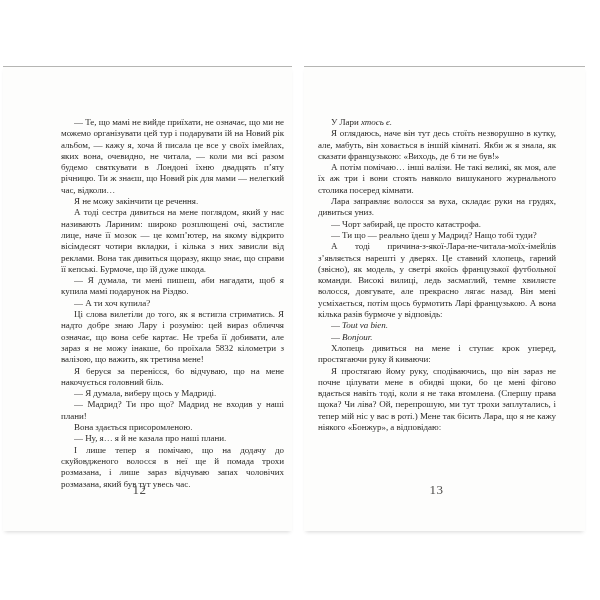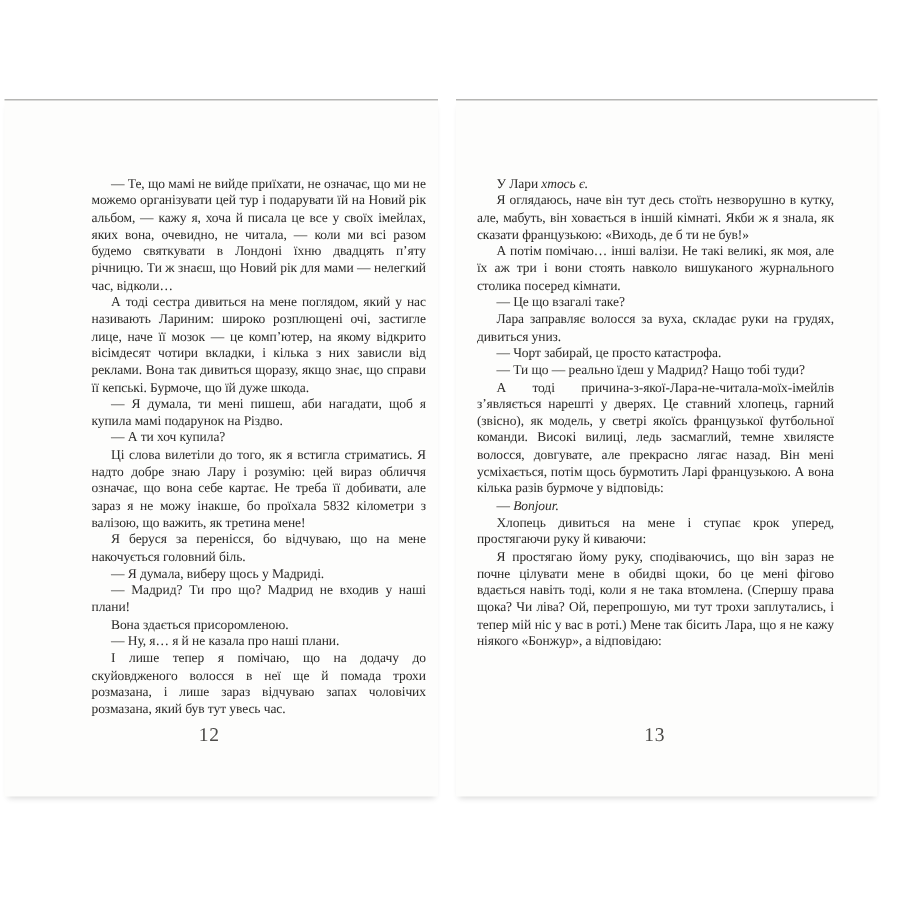--- a/index.html
+++ b/index.html
@@ -78,44 +78,45 @@
 </style>
 </head>
 <body>
 
 <div class="reader">
   <div class="spread">
 
     <div class="page page-left">
       <div class="page-text">
           <p class="para">— Те, що мамі не вийде приїхати, не означає, що ми не можемо організувати цей тур і подарувати їй на Новий рік альбом, — кажу я, хоча й писала це все у своїх імейлах, яких вона, очевидно, не читала, — коли ми всі разом будемо святкувати в Лондоні їхню двадцять п’яту річницю. Ти ж знаєш, що Новий рік для мами — нелегкий час, відколи…</p>
+          <p class="para">Я не можу закінчити це речення.</p>
           <p class="para">А тоді сестра дивиться на мене поглядом, який у нас називають Лариним: широко розплющені очі, застигле лице, наче її мозок — це комп’ютер, на якому відкрито вісімдесят чотири вкладки, і кілька з них зависли від реклами. Вона так дивиться щоразу, якщо знає, що справи її кепські. Бурмоче, що їй дуже шкода.</p>
           <p class="para">— Я думала, ти мені пишеш, аби нагадати, щоб я купила мамі подарунок на Різдво.</p>
           <p class="para">— А ти хоч купила?</p>
           <p class="para">Ці слова вилетіли до того, як я встигла стриматись. Я надто добре знаю Лару і розумію: цей вираз обличчя означає, що вона себе картає. Не треба її добивати, але зараз я не можу інакше, бо проїхала 5832 кілометри з валізою, що важить, як третина мене!</p>
           <p class="para">Я беруся за перенісся, бо відчуваю, що на мене накочується головний біль.</p>
           <p class="para">— Я думала, виберу щось у Мадриді.</p>
           <p class="para">— Мадрид? Ти про що? Мадрид не входив у наші плани!</p>
           <p class="para">Вона здається присоромленою.</p>
           <p class="para">— Ну, я… я й не казала про наші плани.</p>
           <p class="para">І лише тепер я помічаю, що на додачу до скуйовдженого волосся в неї ще й помада трохи розмазана, і лише зараз відчуваю запах чоловічих розмазана, який був тут увесь час.</p>
         </div>
       <div class="page-number">12</div>
     </div>
 
     <div class="page page-right">
       <div class="page-text">
           <p class="para">У Лари <em>хтось є.</em></p>
           <p class="para">Я оглядаюсь, наче він тут десь стоїть незворушно в кутку, але, мабуть, він ховається в іншій кімнаті. Якби ж я знала, як сказати французькою: «Виходь, де б ти не був!»</p>
           <p class="para">А потім помічаю… інші валізи. Не такі великі, як моя, але їх аж три і вони стоять навколо вишуканого журнального столика посеред кімнати.</p>
-          <p class="para">— Це що взагалі таке?</p>
           <p class="para">Лара заправляє волосся за вуха, складає руки на грудях, дивиться униз.</p>
           <p class="para">— Чорт забирай, це просто катастрофа.</p>
           <p class="para">— Ти що — реально їдеш у Мадрид? Нащо тобі туди?</p>
           <p class="para">А тоді причина-з-якої-Лара-не-читала-моїх-імейлів з’являється нарешті у дверях. Це ставний хлопець, гарний (звісно), як модель, у светрі якоїсь французької футбольної команди. Високі вилиці, ледь засмаглий, темне хвилясте волосся, довгувате, але прекрасно лягає назад. Він мені усміхається, потім щось бурмотить Ларі французькою. А вона кілька разів бурмоче у відповідь:</p>
+          <p class="para">— <em>Tout va bien.</em></p>
           <p class="para">— <em>Bonjour.</em></p>
           <p class="para">Хлопець дивиться на мене і ступає крок уперед, простягаючи руку й киваючи:</p>
           <p class="para">Я простягаю йому руку, сподіваючись, що він зараз не почне цілувати мене в обидві щоки, бо це мені фігово вдається навіть тоді, коли я не така втомлена. (Спершу права щока? Чи ліва? Ой, перепрошую, ми тут трохи заплутались, і тепер мій ніс у вас в роті.) Мене так бісить Лара, що я не кажу ніякого «Бонжур», а відповідаю:</p>
         </div>
       <div class="page-number">13</div>
     </div>
 
   </div>
 </div>
 

